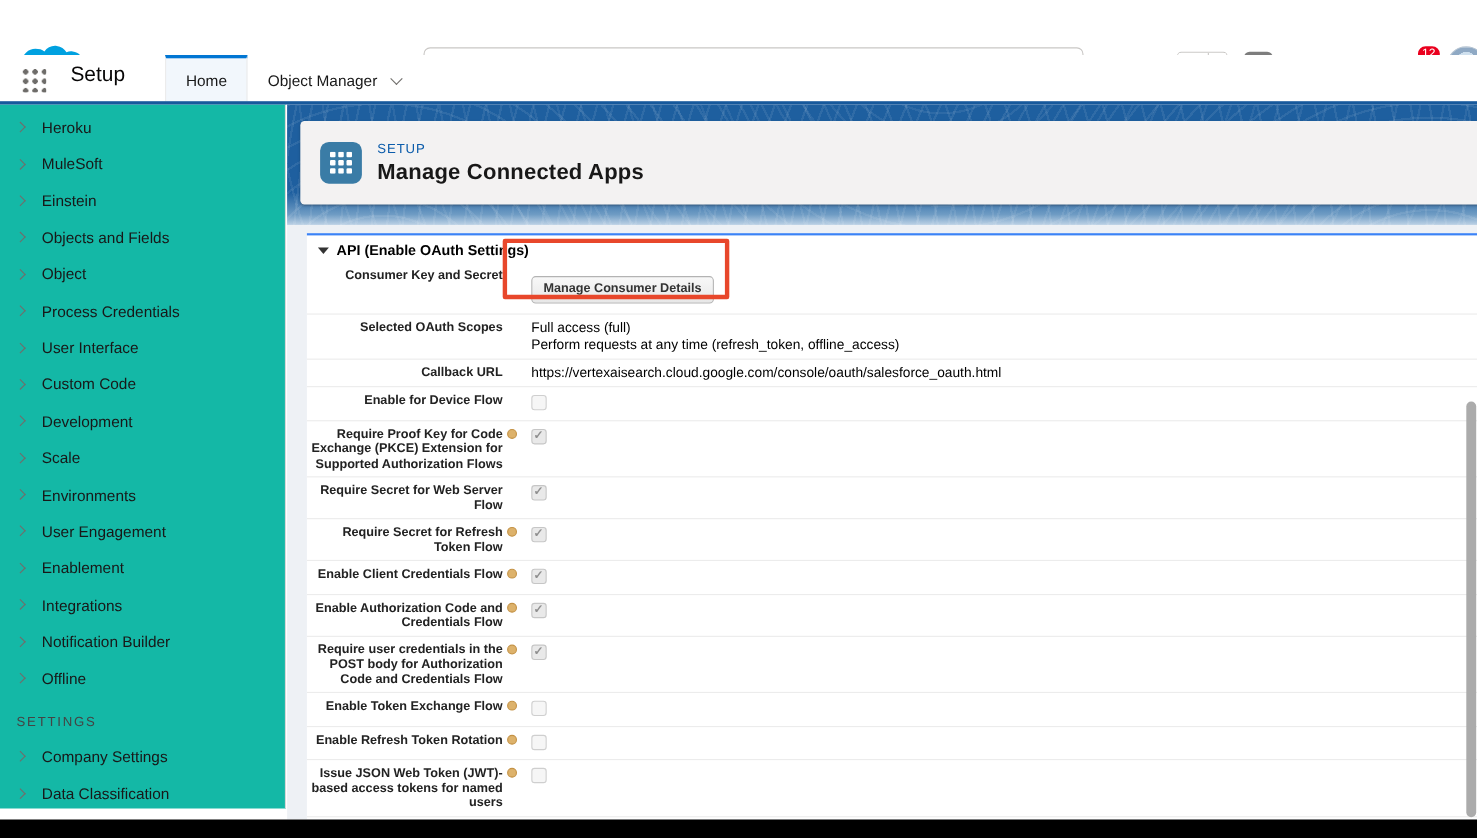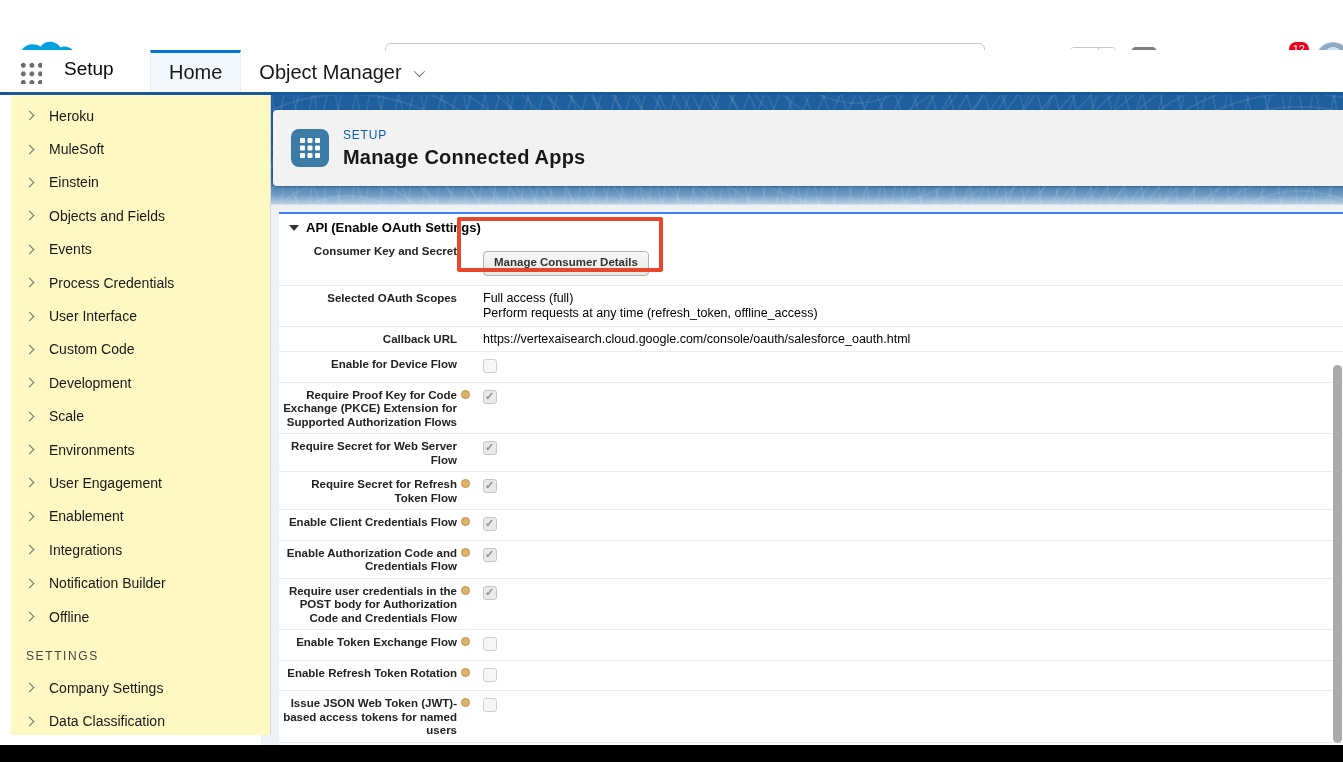--- a/index.html
+++ b/index.html
@@ -21,27 +21,27 @@
   .help-q { font-size:19px; font-weight:bold; color:#6e6c69; }
   .badge { position:absolute; top:-9px; right:-11px; background:#ea001e; color:#fff; font-size:11px; font-weight:normal; padding:1px 4px; border-radius:9px; border:2px solid #fff; min-width:22px; text-align:center; }
   .avatar { width:36px; height:36px; border-radius:50%; background:radial-gradient(circle at 50% 40%, #cfe0ee 0 35%, #8fa9c4 36% 100%); border:1px solid #b6c4d2; position:relative; overflow:hidden; }
   .avatar::after { content:""; position:absolute; left:9px; top:12px; width:18px; height:13px; background:#f4f8fb; border-radius:8px; box-shadow:0 2px 0 #3d566e inset; }
 
   
   .tab-bar { position:absolute; left:0; top:50px; width:1343px; height:42px; background:#fff; z-index:5; }
   .waffle { position:absolute; left:18px; top:10px; width:24px; height:24px; background-image:radial-gradient(#6e6c69 2.3px, transparent 2.6px); background-size:8.6px 8.6px; background-position:1px 1px; }
   .app-name { position:absolute; left:64px; top:8px; font-size:19px; color:#080707; }
   .tabs { position:absolute; left:150px; top:0; height:42px; display:flex; }
-  .tab { height:42px; display:flex; align-items:center; padding:0 18px; font-size:20px; color:#181818; border-top:3px solid transparent; }
+  .tab { height:42px; display:flex; align-items:center; padding:0 18px; font-size:14px; color:#181818; border-top:3px solid transparent; }
   .tab.active { background:#f2f7fc; border-top:3px solid #0176d3; border-left:1px solid #ececec; border-right:1px solid #ececec; }
   .chev-down { width:8px; height:8px; border-right:1.6px solid #706e6b; border-bottom:1.6px solid #706e6b; transform:rotate(45deg) translateY(-2px); margin-left:12px; }
   .blue-strip { position:absolute; left:0; top:92px; width:1343px; height:3px; background:#17599c; z-index:5; }
 
   
-  .sidebar { position:absolute; left:11px; top:95px; width:260px; height:640px; background:#fef9c3; border-right:1px solid #d8d8d8; overflow:hidden; z-index:4; }
+  .sidebar { position:absolute; left:0; top:95px; width:260px; height:640px; background:#14b8a6; border-right:1px solid #d8d8d8; overflow:hidden; z-index:4; }
   .side-item { height:33.4px; display:flex; align-items:center; padding-left:15px; font-size:14px; color:#181818; cursor:pointer; }
   .side-item:first-child { margin-top:4px; }
   .chev-right { width:7px; height:7px; border-right:1.4px solid #706e6b; border-bottom:1.4px solid #706e6b; transform:rotate(-45deg); margin-right:16px; flex:none; }
   .side-heading { padding:16px 0 8px 15px; font-size:12px; color:#444; letter-spacing:1.6px; }
   .side-thumb { position:absolute; left:247px; top:403px; width:9px; height:247px; background:#bcbcbc; border-radius:5px; }
 
   
   .main { position:absolute; left:261px; top:95px; width:1082px; height:650px; overflow:hidden;
           background:linear-gradient(180deg,#1e5f9f 0px,#1e5f9f 80px,#6f9cc4 100px,#b9cfe4 109px,#eef1f5 110px,#eef1f5 100%); }
   .main::before { content:""; position:absolute; left:0; top:0; width:100%; height:110px; z-index:1;
@@ -157,21 +157,21 @@
     <div class="side-item">
       <span class="chev-right"></span>
       <span>Einstein</span>
     </div>
     <div class="side-item">
       <span class="chev-right"></span>
       <span>Objects and Fields</span>
     </div>
     <div class="side-item">
       <span class="chev-right"></span>
-      <span>Events</span>
+      <span>Object</span>
     </div>
     <div class="side-item">
       <span class="chev-right"></span>
       <span>Process Credentials</span>
     </div>
     <div class="side-item">
       <span class="chev-right"></span>
       <span>User Interface</span>
     </div>
     <div class="side-item">

